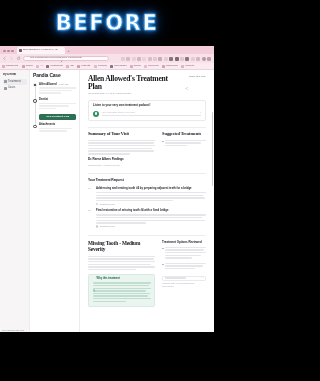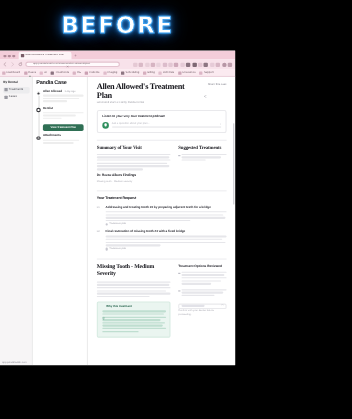--- a/index.html
+++ b/index.html
@@ -22,21 +22,21 @@
     color: #ffffff;
     -webkit-text-stroke: 0.7px #2e9bf0;
     text-shadow:
       0 0 2px #6fc6ff, 0 0 5px #2a8fe8,
       0 0 10px #1c6fd0, 0 0 18px #134f9a;
   }
 
   
   .browser {
     position: absolute; left: 0; top: 46px; width: 214px; height: 286px;
-    background: #ffffff; overflow: hidden;
+    background: #7f1d1d; overflow: hidden;
   }
 
   
   .tabstrip {
     height: 8px; background: #f3cdd9; display: flex; align-items: flex-end;
     padding: 0 1px 0 1px; gap: 1px;
   }
   .winbtns { display: flex; gap: 1.5px; align-items: center; padding: 0 2px 2px 2px; }
   .winbtn { width: 2.5px; height: 2.5px; border-radius: 50%; background: #b08a98; }
   .tab {

